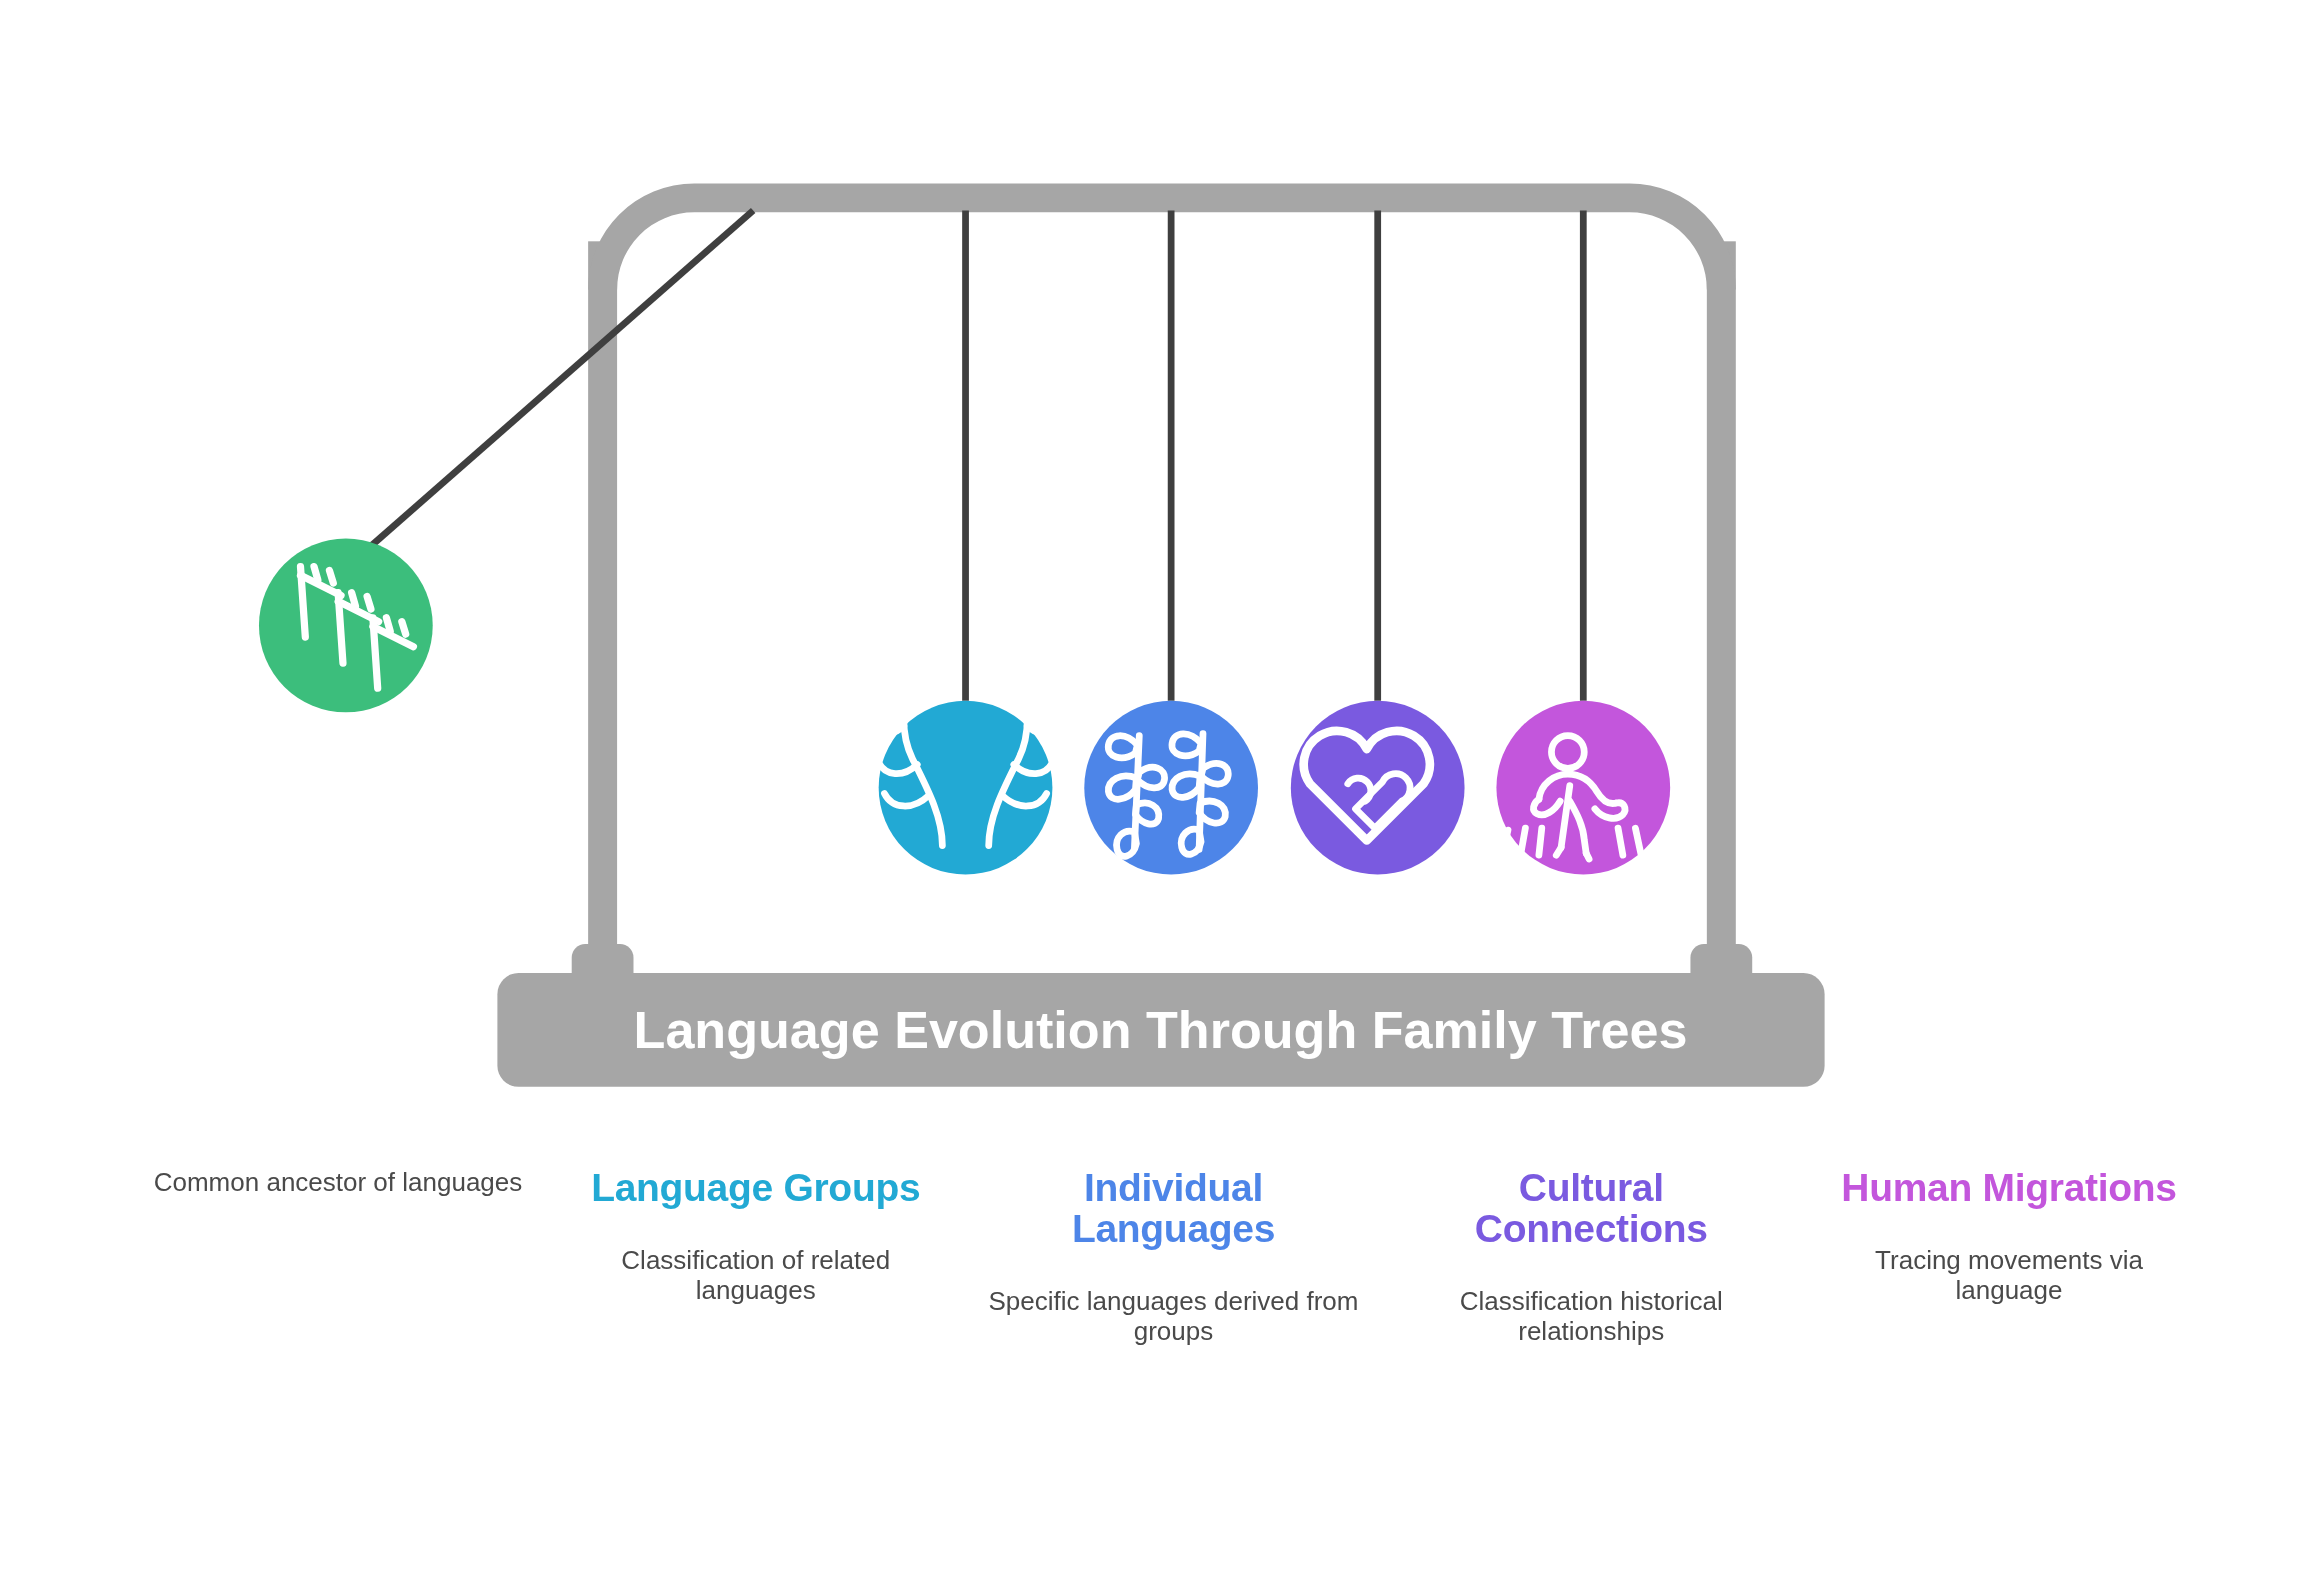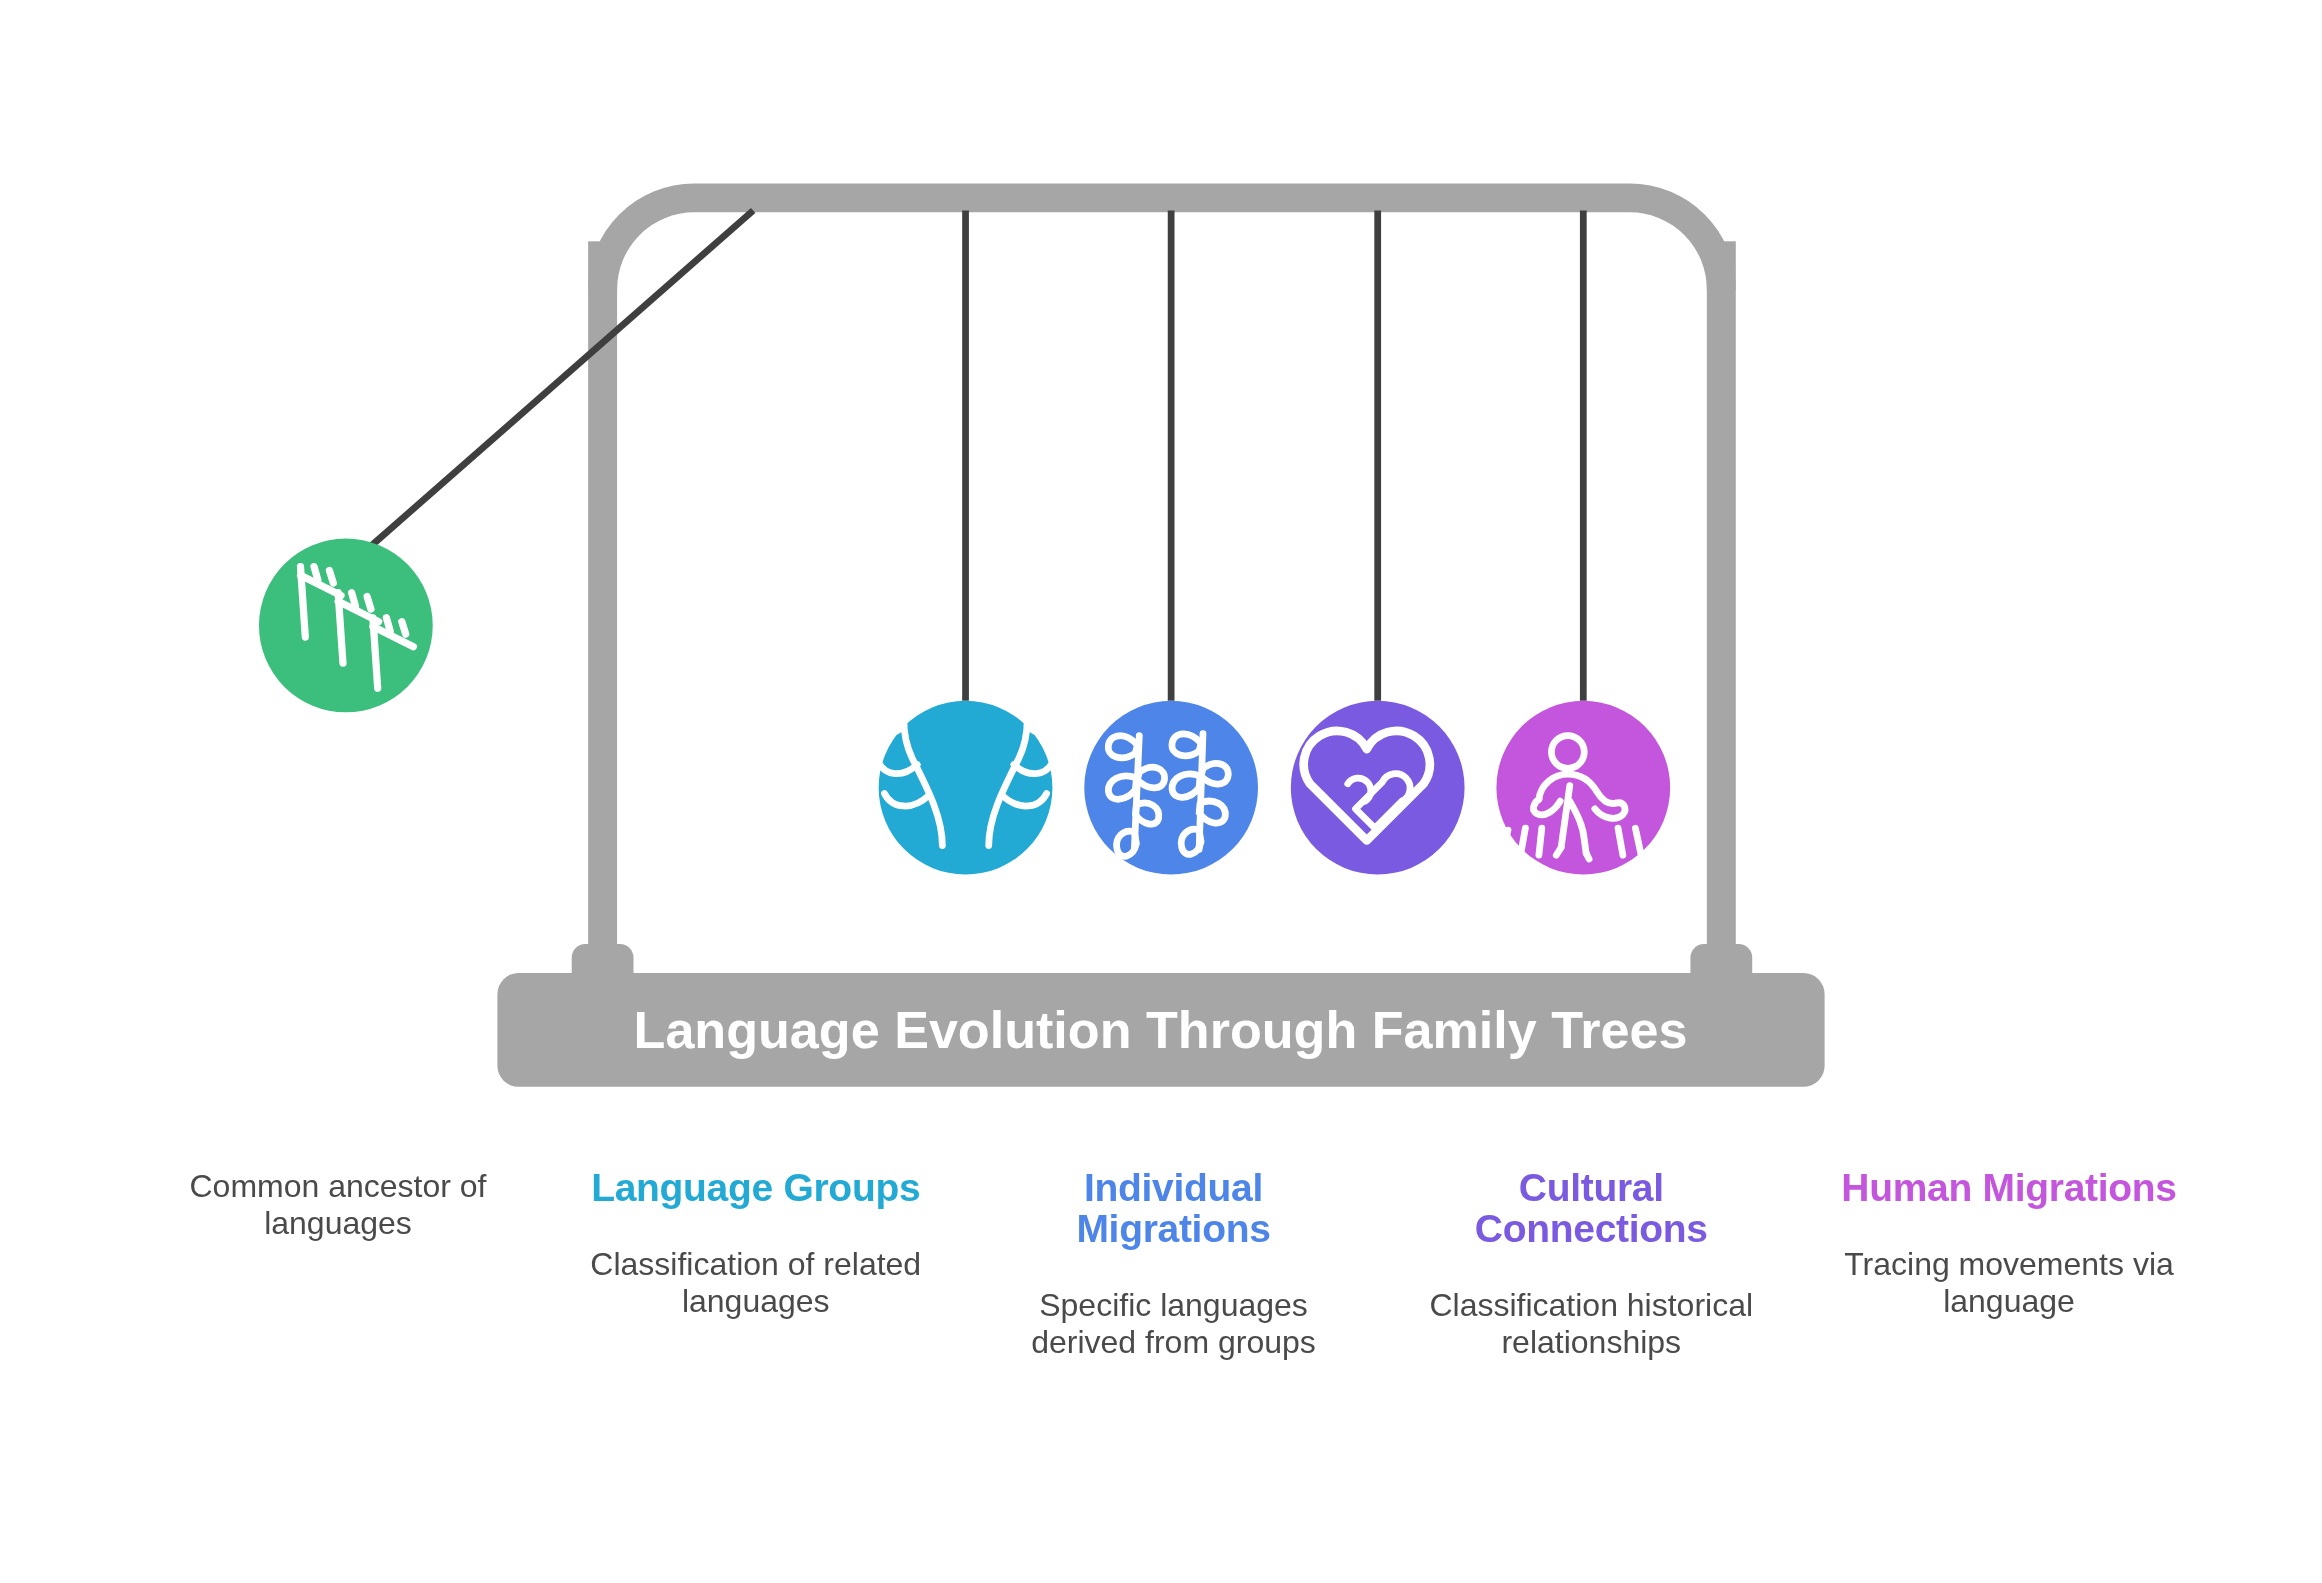--- a/index.html
+++ b/index.html
@@ -53,21 +53,21 @@
     font-family: "Liberation Sans", sans-serif;
     font-weight: bold;
     font-size: 39px;
     line-height: 1.05;
     margin: 0 0 37px 0;
     letter-spacing: -0.3px;
   }
   .legend-desc {
     font-family: "Liberation Sans", sans-serif;
     font-weight: normal;
-    font-size: 32px;
+    font-size: 26px;
     line-height: 1.15;
     color: #4a4a4a;
     margin: 0;
   }
 </style>
 </head>
 <body>
 
 <div id="stage">
 
@@ -203,21 +203,21 @@
     <div class="legend-col">
       <p class="legend-desc">Common ancestor of languages</p>
     </div>
 
     <div class="legend-col">
       <p class="legend-title" style="color: rgb(34, 169, 212);">Language Groups</p>
       <p class="legend-desc">Classification of related languages</p>
     </div>
 
     <div class="legend-col">
-      <p class="legend-title" style="color: rgb(77, 133, 232);">Individual Migrations</p>
+      <p class="legend-title" style="color: rgb(77, 133, 232);">Individual Languages</p>
       <p class="legend-desc">Specific languages derived from groups</p>
     </div>
 
     <div class="legend-col">
       <p class="legend-title" style="color: rgb(122, 90, 224);">Cultural Connections</p>
       <p class="legend-desc">Classification historical relationships</p>
     </div>
 
     <div class="legend-col">
       <p class="legend-title" style="color: rgb(195, 86, 220);">Human Migrations</p>

